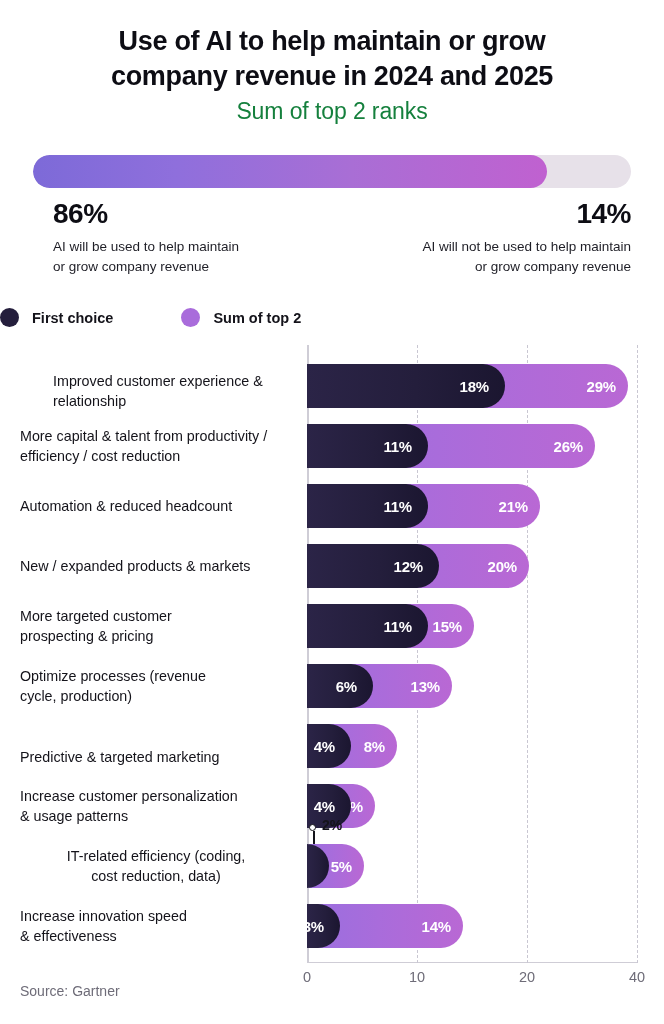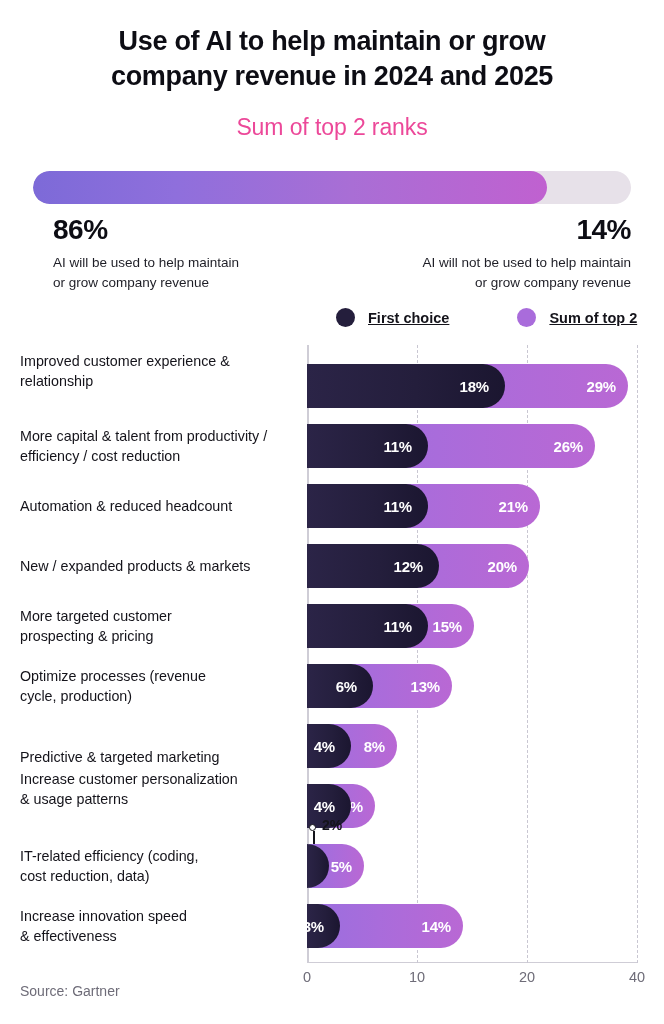--- a/index.html
+++ b/index.html
@@ -26,22 +26,22 @@
     font-weight: bold;
     line-height: 1.3;
     letter-spacing: -0.3px;
     color: #0d0d14;
     margin: 0 auto;
     width: 530px;
   }
   .subtitle {
     font-size: 23px;
     font-weight: 400;
-    color: #ec4899;
-    margin-top: 20px;
+    color: #15803d;
+    margin-top: 4px;
     letter-spacing: -0.1px;
   }
 
   
   .summary {
     margin-top: 30px;
     padding: 0 33px;
     position: relative;
   }
   .track {
@@ -80,24 +80,22 @@
     white-space: pre-line;
   }
 
   
   .legend {
     position: absolute;
     left: 0; right: 0;
     top: 308px;
     display: flex;
     justify-content: flex-start;
-    padding-left: 336px;
     gap: 68px;
     align-items: center;
-    text-decoration: underline;
   }
   .legend-item {
     display: flex;
     align-items: center;
     gap: 13px;
   }
   .legend-dot {
     width: 19px; height: 19px;
     border-radius: 50%;
     flex: 0 0 auto;
@@ -282,34 +280,34 @@
       <span class="legend-label">First choice</span>
     </div>
     <div class="legend-item">
       <span class="legend-dot" style="background: rgb(169, 108, 219);"></span>
       <span class="legend-label">Sum of top 2</span>
     </div>
   </div>
 
 <div class="chart">
   <div class="cats" id="cats">
-      <div class="cat" style="top: 26px; transform: translateY(-50%);">Improved customer experience &amp;
+      <div class="cat" style="top: 46px; transform: translateY(-50%); margin-left: 33px;">Improved customer experience &amp;
 relationship</div>
       <div class="cat" style="top: 101px; transform: translateY(-50%);">More capital &amp; talent from productivity /
 efficiency / cost reduction</div>
       <div class="cat" style="top: 161px; transform: translateY(-50%);">Automation &amp; reduced headcount</div>
       <div class="cat" style="top: 221px; transform: translateY(-50%);">New / expanded products &amp; markets</div>
       <div class="cat" style="top: 281px; transform: translateY(-50%);">More targeted customer
 prospecting &amp; pricing</div>
       <div class="cat" style="top: 341px; transform: translateY(-50%);">Optimize processes (revenue
 cycle, production)</div>
       <div class="cat" style="top: 412px; transform: translateY(-50%);">Predictive &amp; targeted marketing</div>
-      <div class="cat" style="top: 444px; transform: translateY(-50%);">Increase customer personalization
+      <div class="cat" style="top: 461px; transform: translateY(-50%);">Increase customer personalization
 &amp; usage patterns</div>
-      <div class="cat" style="top: 521px; transform: translateY(-50%);">IT-related efficiency (coding,
+      <div class="cat" style="top: 521px; transform: translateY(-50%); text-align: center;">IT-related efficiency (coding,
 cost reduction, data)</div>
       <div class="cat" style="top: 581px; transform: translateY(-50%);">Increase innovation speed
 &amp; effectiveness</div>
     </div>
   <div class="plot" id="plot">
     <div class="axis-line"></div>
     <div class="axis-baseline"></div>
     <div id="gridlines">
         <div class="gridline" style="left: 110px;"></div>
         <div class="gridline" style="left: 220px;"></div>

